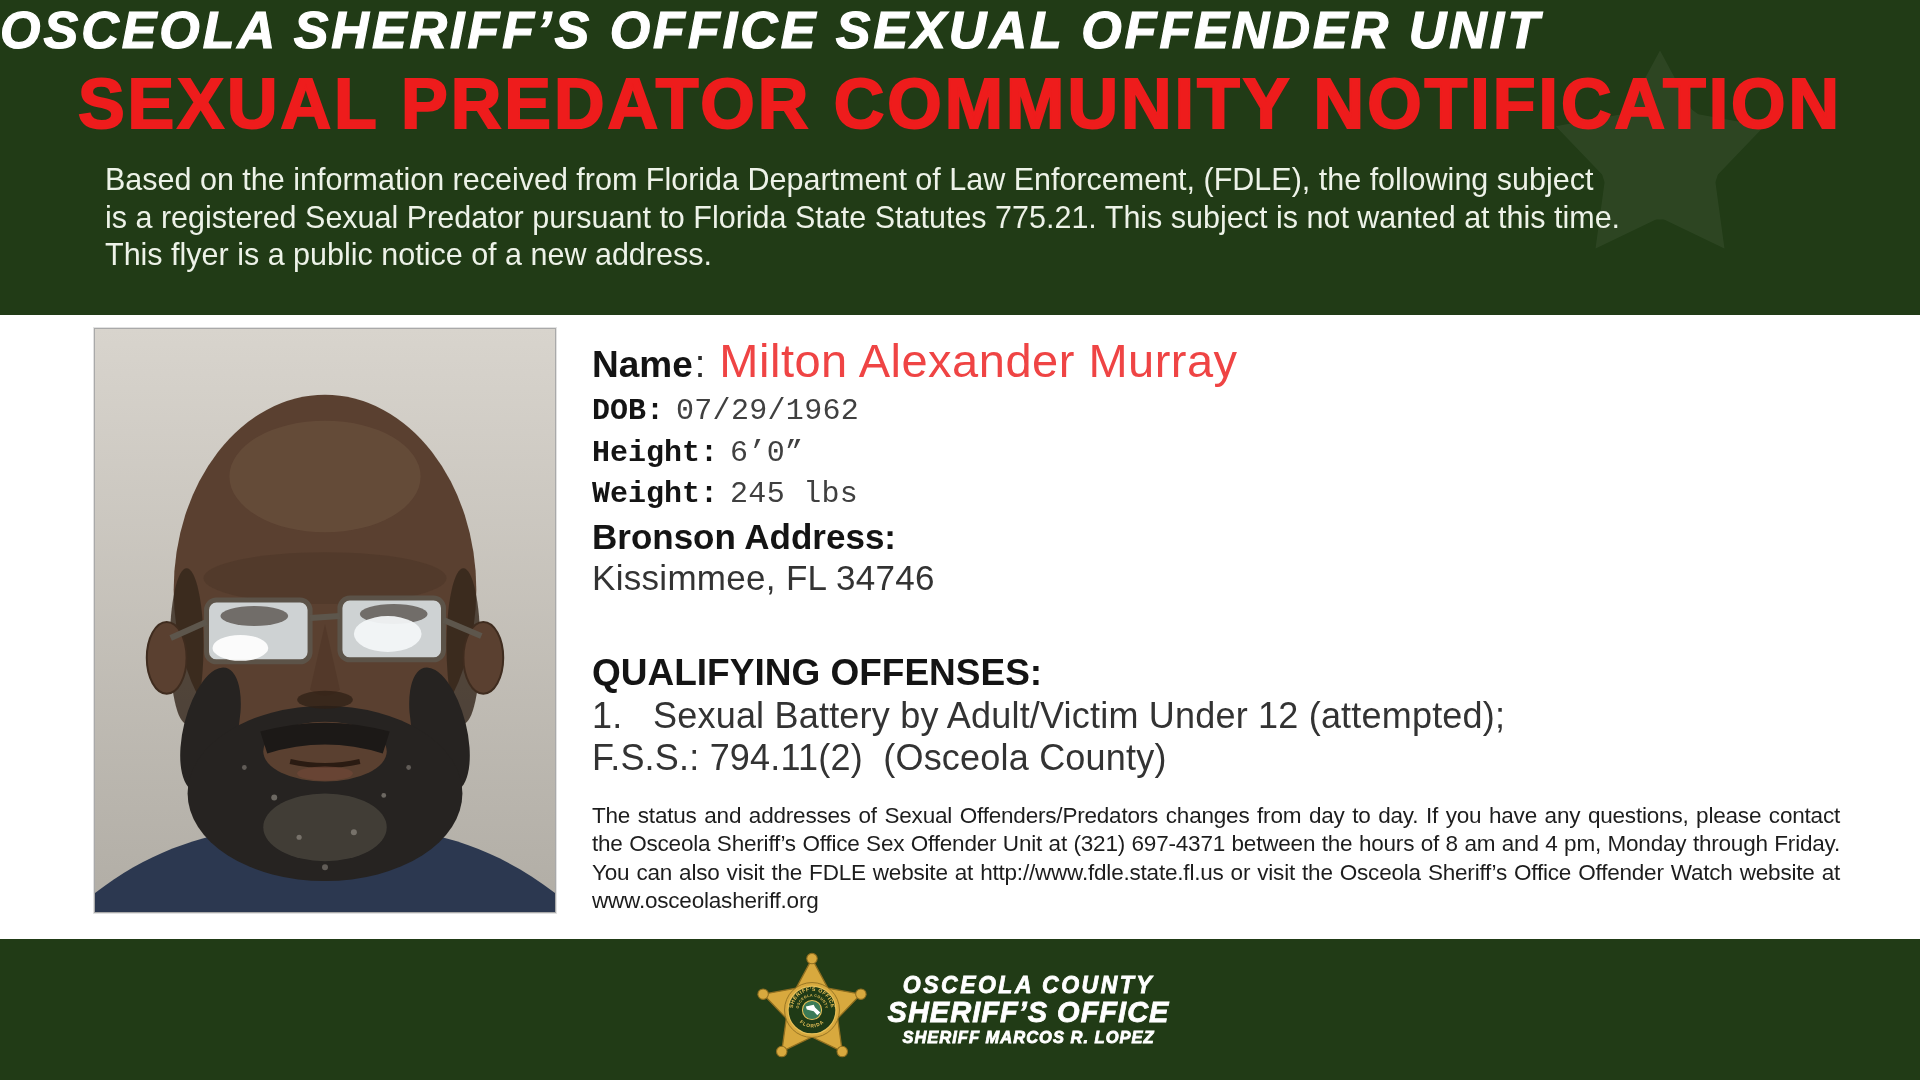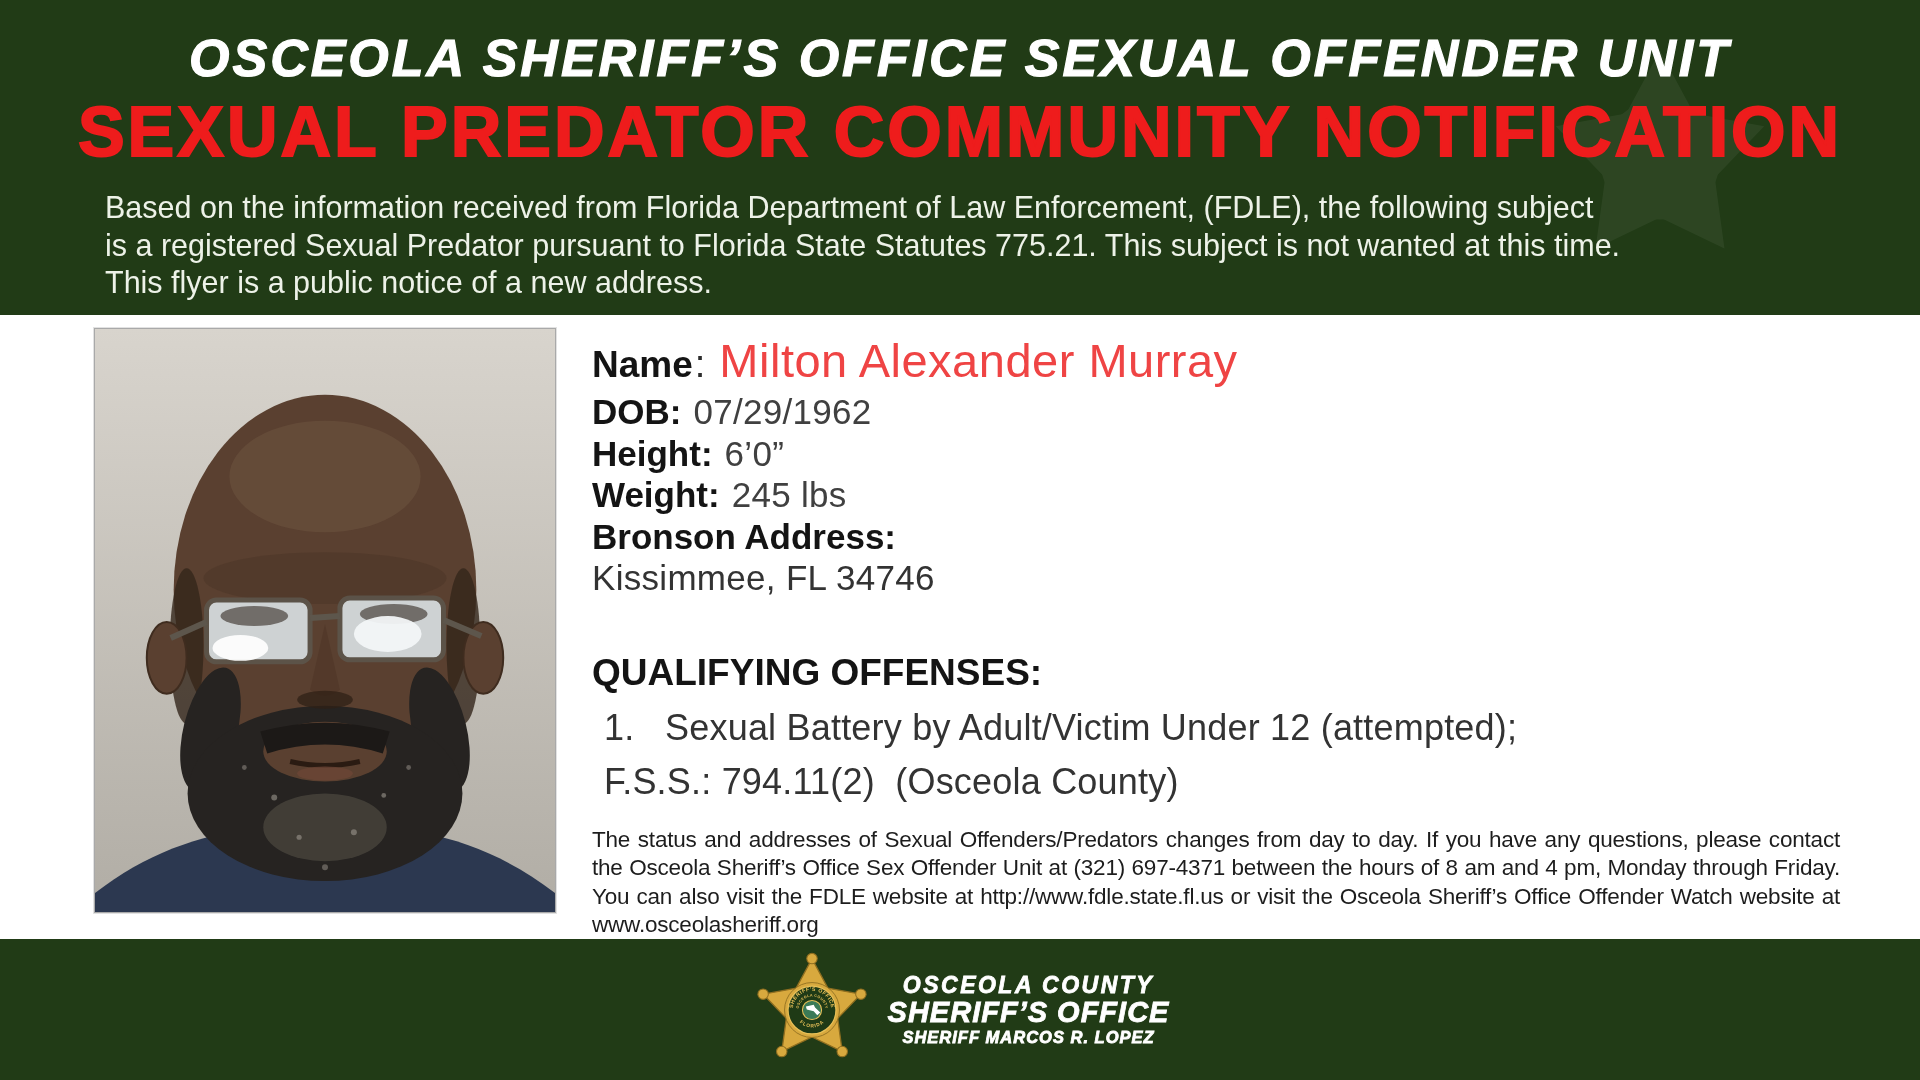--- a/index.html
+++ b/index.html
@@ -15,21 +15,21 @@
     background:var(--paper);overflow:hidden;
     font-family:"Liberation Sans",sans-serif;
   }
   
   .header-band{
     position:absolute;top:0;left:0;width:1920px;height:315px;
     background:var(--band-green);
   }
   .wm{position:absolute;right:130px;top:30px;opacity:.05;}
   .unit-title{
-    margin:0;padding-top:28px;text-align:center;color:#ffffff;
+    margin:0;color:#ffffff;
     font-size:52px;font-style:italic;font-weight:700;letter-spacing:3px;
     -webkit-text-stroke:1.2px #ffffff;white-space:nowrap;position:relative;
   }
   .notice-title{
     margin:4px 0 8px;text-align:center;color:var(--title-red);
     font-size:70px;font-weight:700;letter-spacing:3px;
     -webkit-text-stroke:2px var(--title-red);white-space:nowrap;position:relative;
   }
   .intro{
     margin:17px 0 0;padding:0 80px 0 105px;color:#edf2e8;
@@ -42,29 +42,29 @@
     position:absolute;left:94px;top:13px;width:462px;height:585px;margin:0;
     border:1px solid #a9a9a9;box-shadow:0 0 0 1px #e2e2e2;background:#c9c5be;
   }
   .photo svg{display:block;width:100%;height:100%;}
   .details{position:absolute;left:592px;top:20px;width:1248px;color:#2c2c2c;}
   .lbl{font-weight:700;color:#141414;}
   .name-row{display:flex;align-items:baseline;line-height:52px;white-space:nowrap;}
   .name-lbl{font-size:37px;}
   .name-colon{font-size:38px;color:#2c2c2c;margin:0 14px 0 2px;}
   .name-val{font-size:47px;letter-spacing:.5px;color:#ef4444;}
-  .row{display:flex;align-items:center;font-size:35px;line-height:41.5px;white-space:nowrap;}
+  .row{display:flex;align-items:center;font-size:30px;line-height:41.5px;white-space:nowrap;font-family:Liberation Mono, monospace;}
   .row .lbl{margin-right:12px;}
   .val{color:#404040;letter-spacing:.3px;}
   .addr-lbl{font-size:35px;line-height:41.5px;font-weight:700;color:#141414;}
   .addr{font-size:35px;line-height:41.5px;color:#333333;letter-spacing:.3px;margin:0;white-space:nowrap;}
   .offenses-heading{
     margin:51px 0 0;font-size:37px;line-height:45px;font-weight:700;color:#141414;white-space:nowrap;
   }
-  .offense{margin:12px;font-size:36px;line-height:42.5px;color:#333333;letter-spacing:.2px;white-space:nowrap;}
+  .offense{margin:0;font-size:36px;line-height:42.5px;color:#333333;letter-spacing:.2px;white-space:nowrap;}
   .disclaimer{
     margin:22px 0 0;width:1248px;font-size:22.5px;line-height:28.5px;
     text-align:justify;color:#1d1d1d;letter-spacing:-.2px;
   }
   
   .footer-band{
     position:absolute;bottom:0;left:0;width:1920px;height:141px;
     background:var(--band-green);
     display:flex;align-items:center;justify-content:center;
   }

